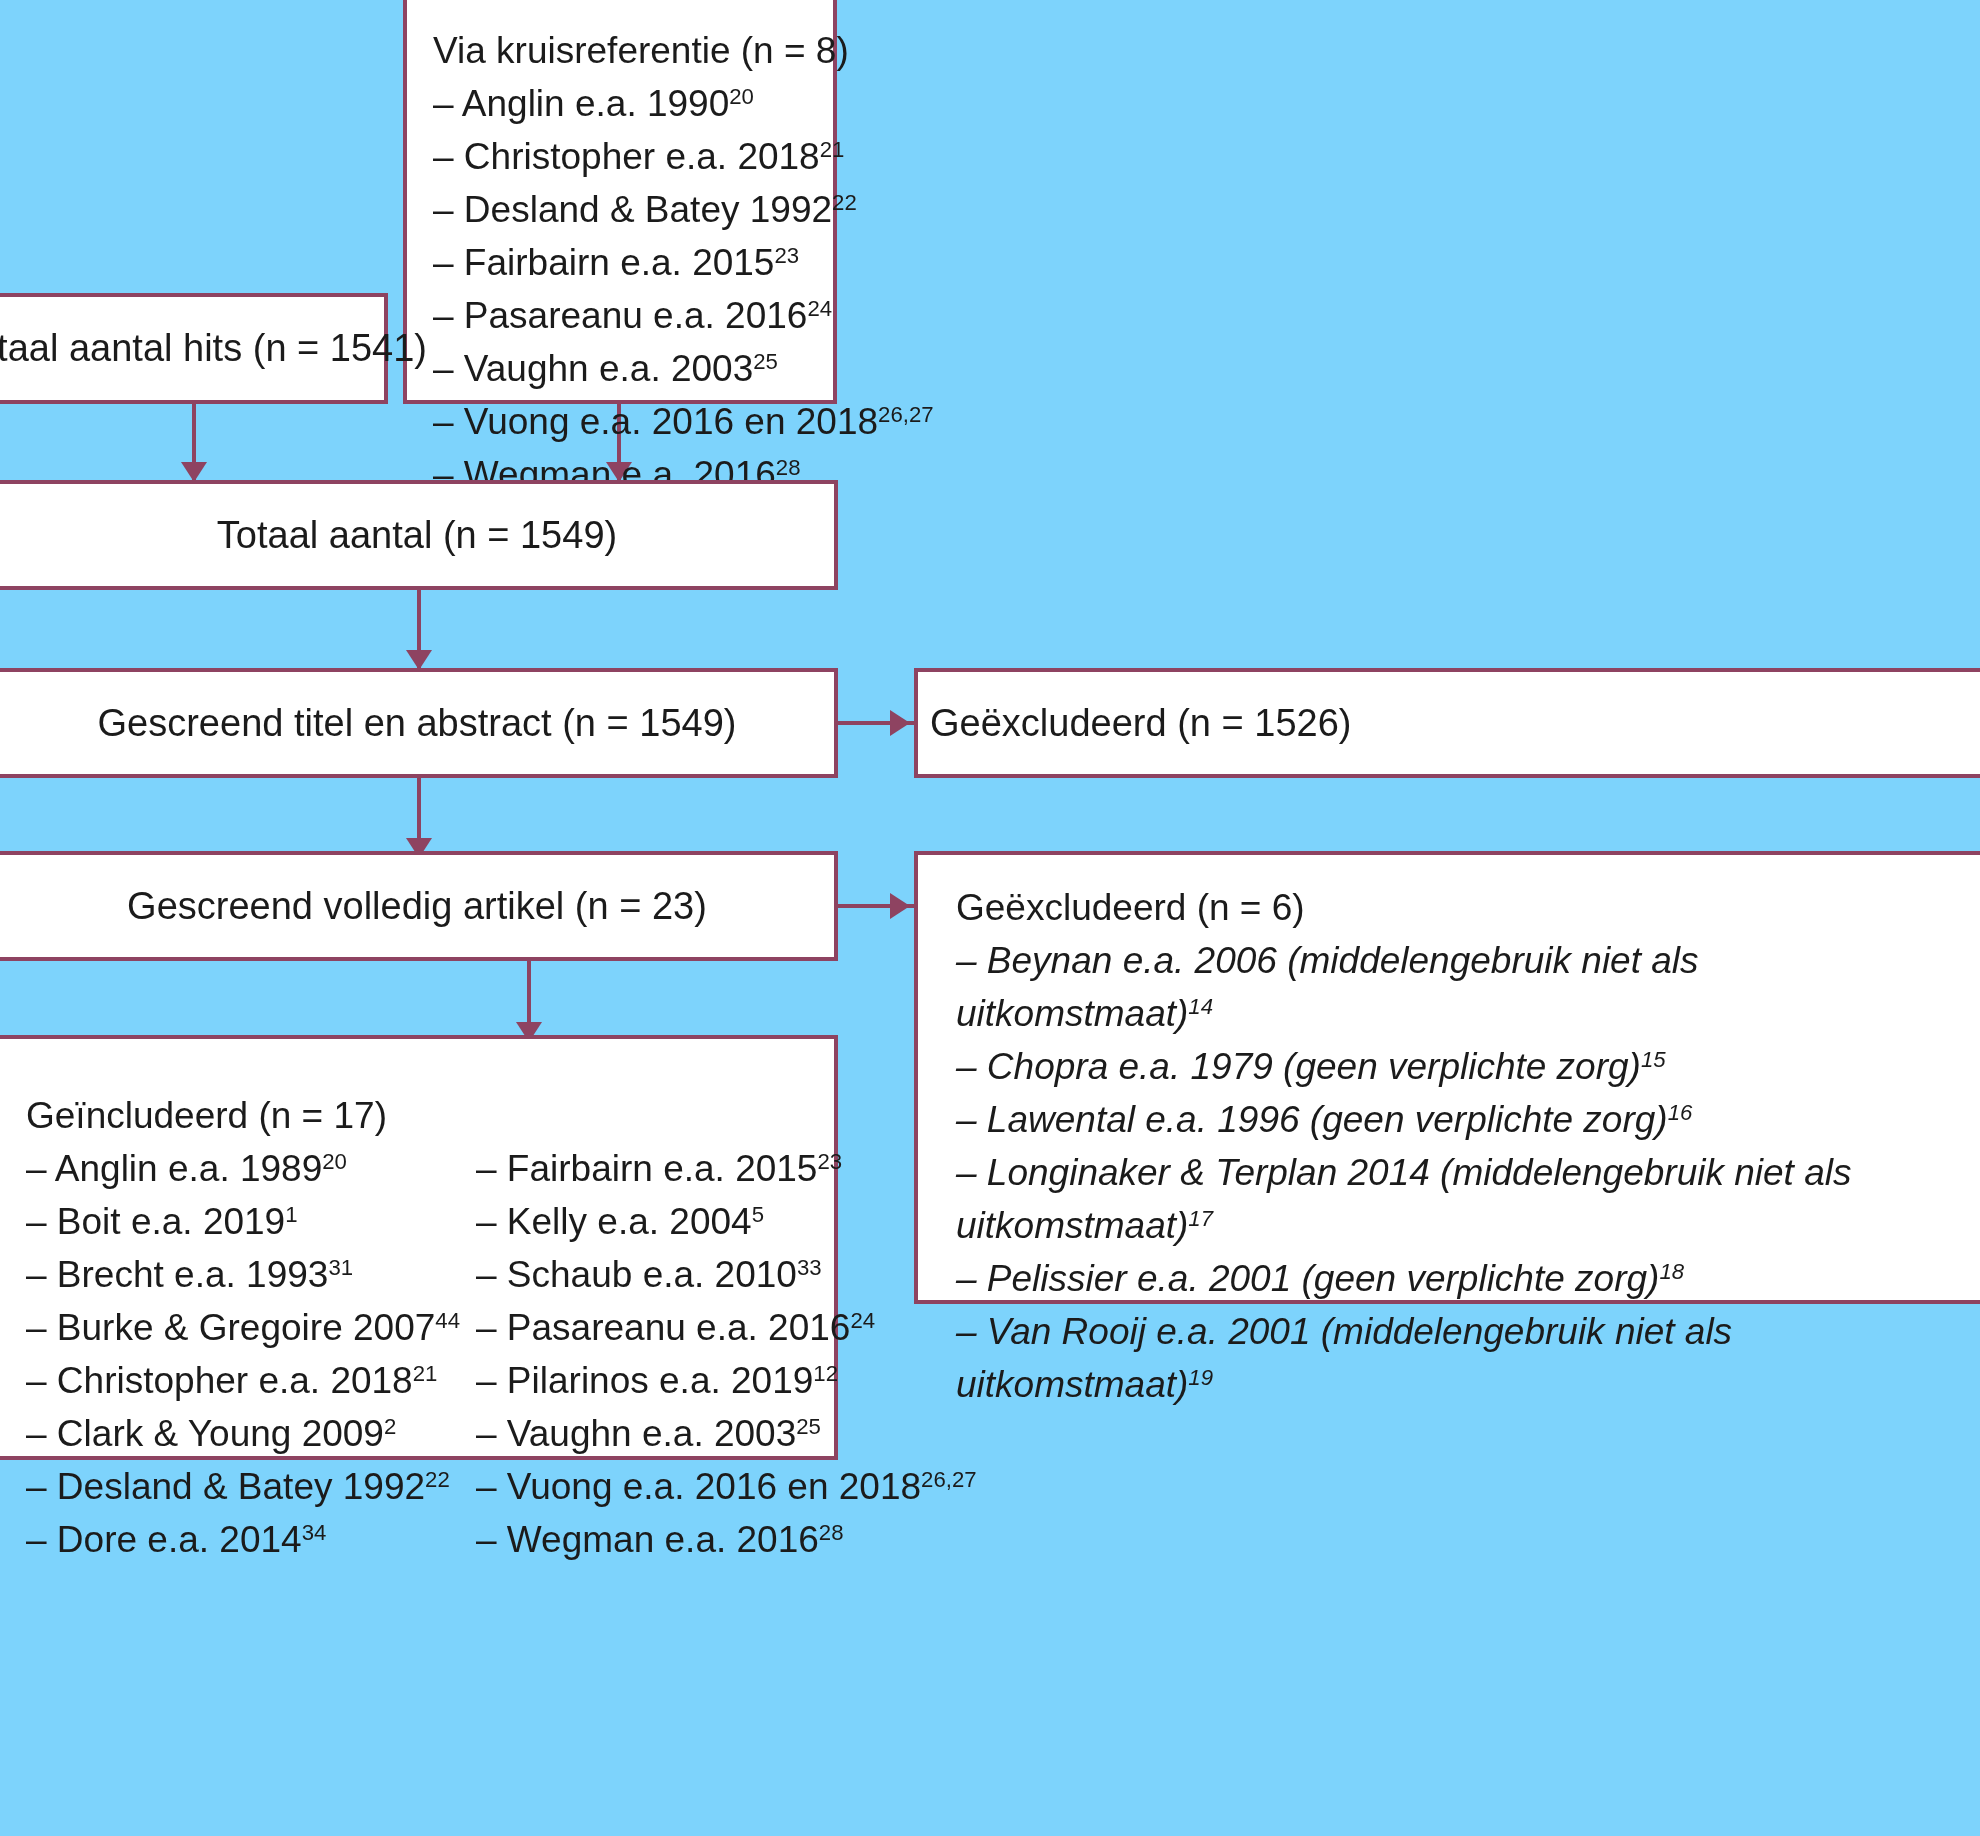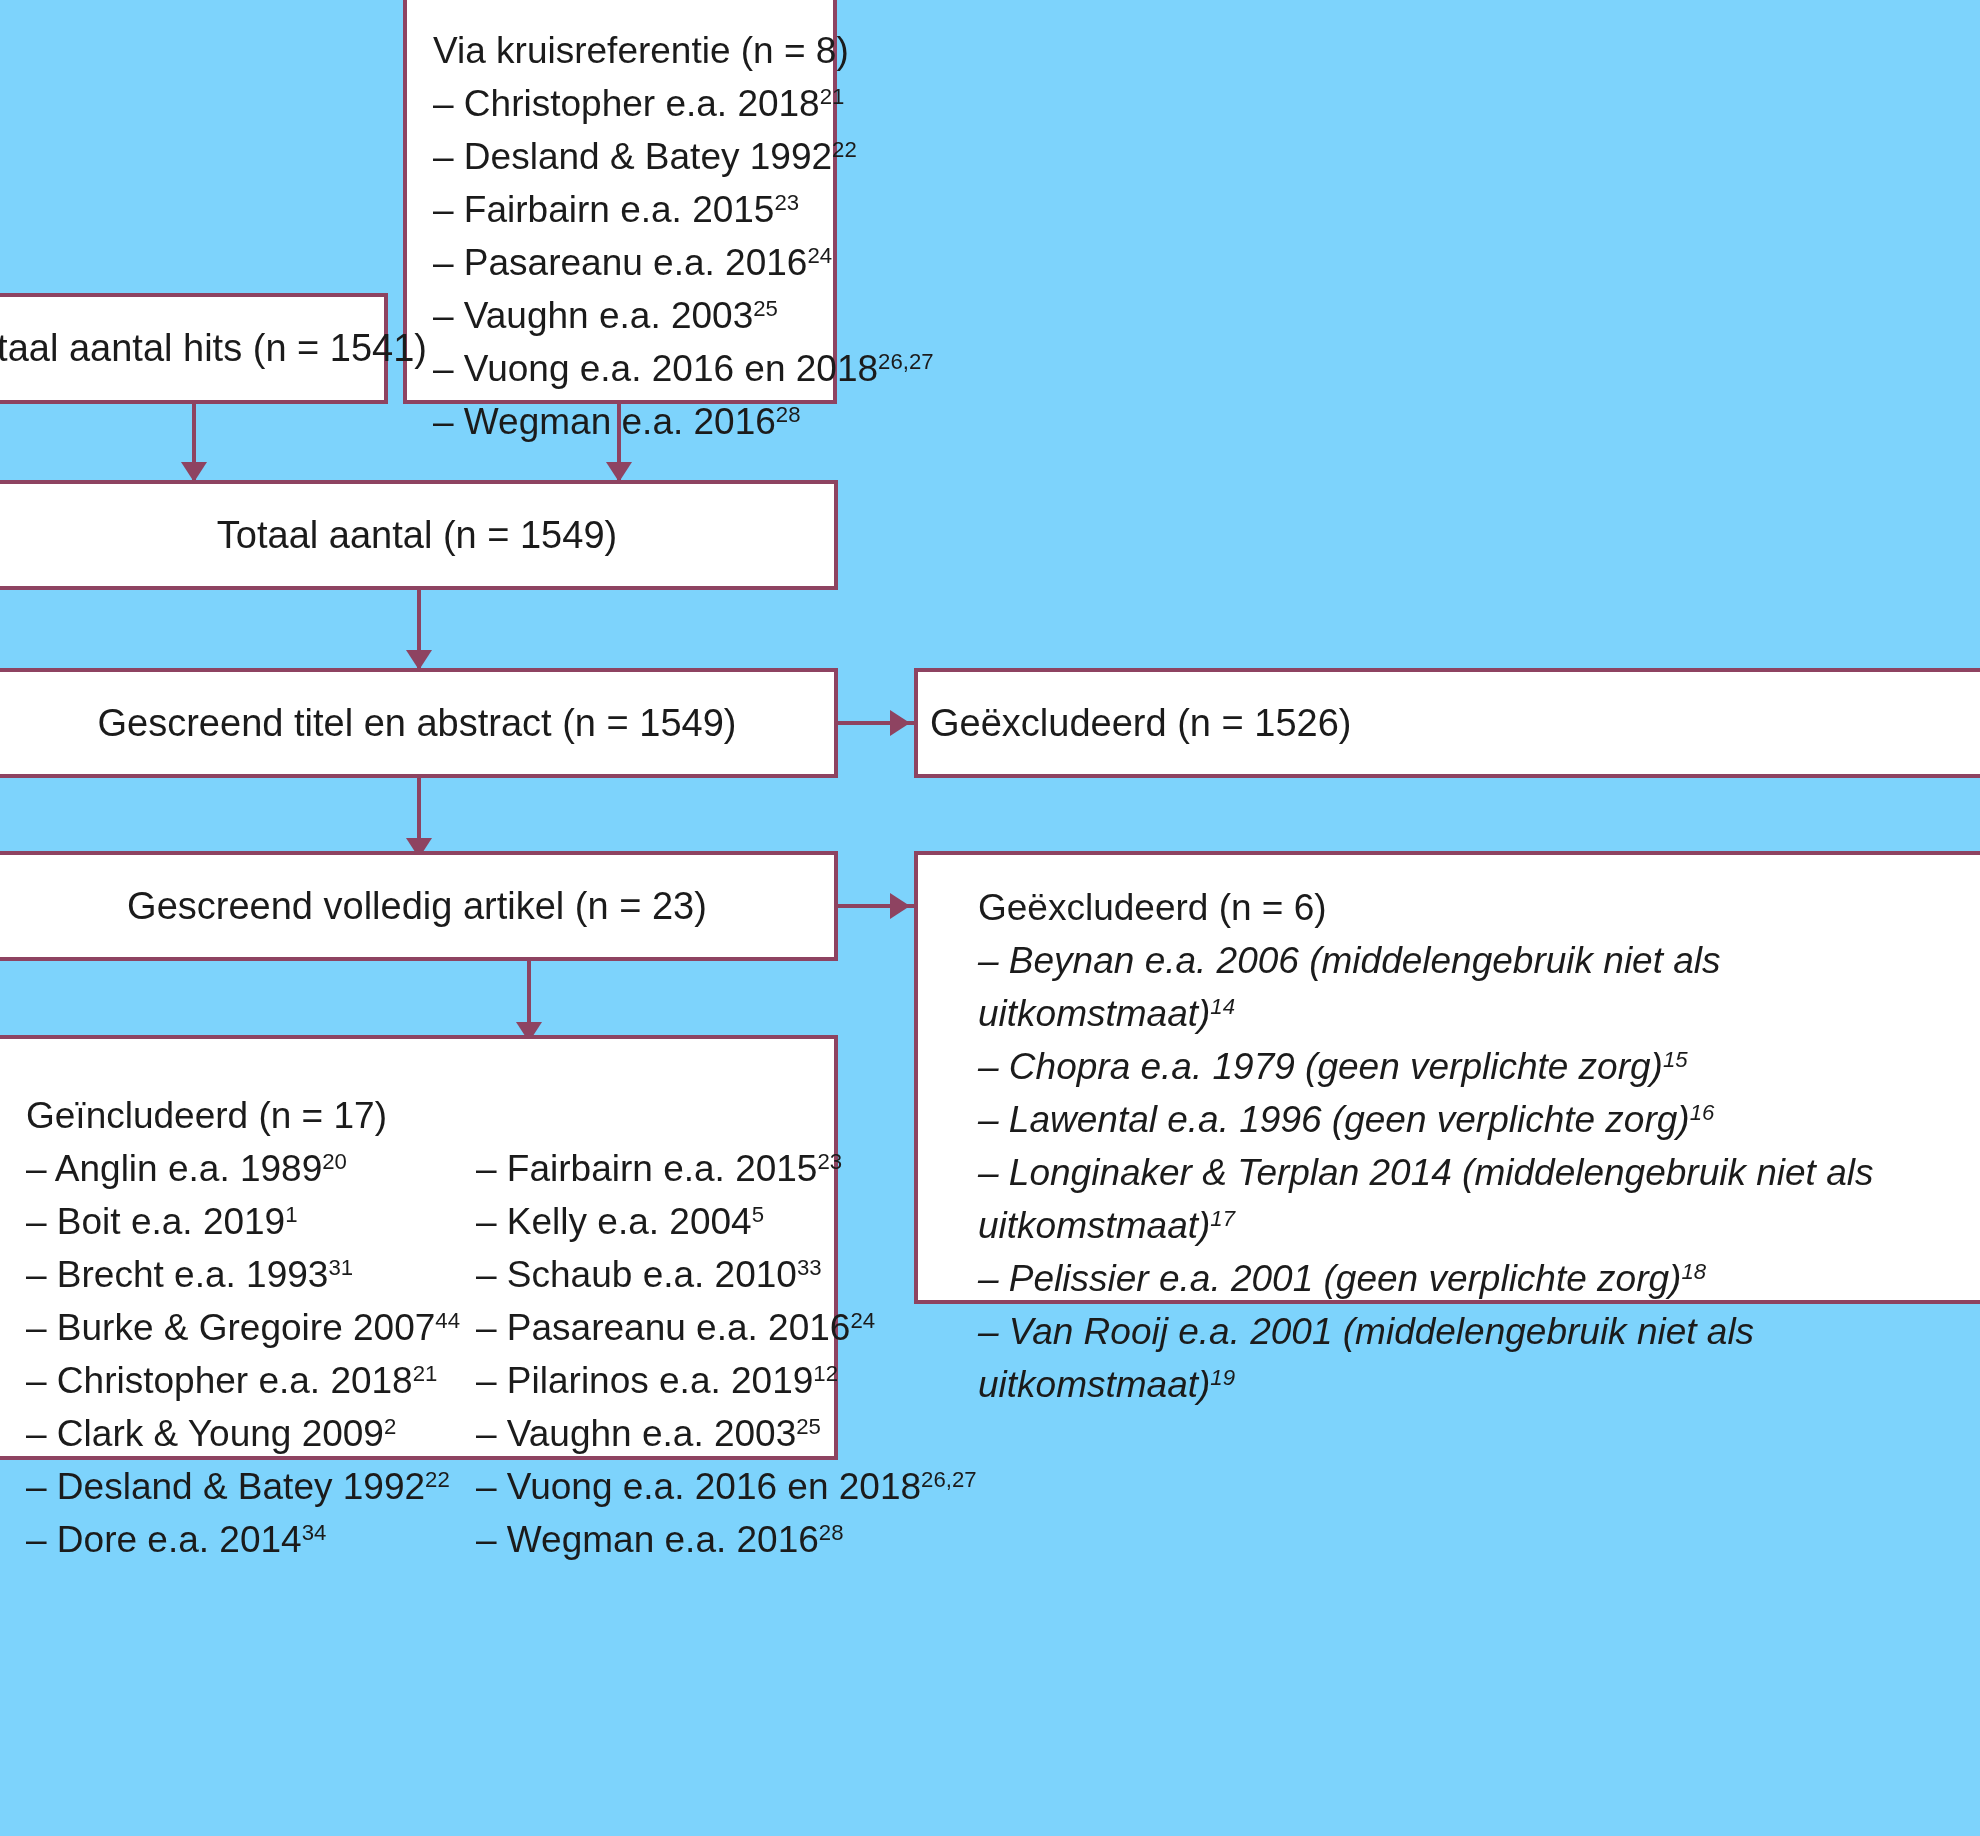--- a/index.html
+++ b/index.html
@@ -118,20 +118,21 @@
 
   <div class="conn hline" style="left:838px; top:904px; width:76px;"></div>
   <div class="arrow-right" style="left:890px; top:893px;"></div>
 
   <div class="conn vline" style="left:527px; top:961px; height:86px;"></div>
   <div class="arrow-down" style="left:516px; top:1022px;"></div>
 
   <div class="box" style="left:403px; top:-4px; width:434px; height:408px;">
     <div class="box-body" style="padding-top:24px;">
       <div class="hdr">Via kruisreferentie (n = 8)</div>
+      <div class="ln"><span>– Anglin e.a. 1990</span><sup>20</sup></div>
       <div class="ln"><span>– Christopher e.a. 2018</span><sup>21</sup></div>
       <div class="ln"><span>– Desland &amp; Batey 1992</span><sup>22</sup></div>
       <div class="ln"><span>– Fairbairn e.a. 2015</span><sup>23</sup></div>
       <div class="ln"><span>– Pasareanu e.a. 2016</span><sup>24</sup></div>
       <div class="ln"><span>– Vaughn e.a. 2003</span><sup>25</sup></div>
       <div class="ln"><span>– Vuong e.a. 2016 en 2018</span><sup>26,27</sup></div>
       <div class="ln"><span>– Wegman e.a. 2016</span><sup>28</sup></div>
     </div>
   </div>
 
@@ -149,21 +150,21 @@
 
   <div class="box" style="left:914px; top:668px; width:1070px; height:110px; display:flex; align-items:center;">
     <div class="title-label" style="padding-left:12px;">Geëxcludeerd (n = 1526)</div>
   </div>
 
   <div class="box box-centered" style="left:-4px; top:851px; width:842px; height:110px;">
     <div class="title-label">Gescreend volledig artikel (n = 23)</div>
   </div>
 
   <div class="box" style="left:914px; top:851px; width:1070px; height:453px;">
-    <div class="box-body" style="padding-top:26px; padding-left:16px; padding-right:34px;margin-left:44px;">
+    <div class="box-body" style="padding-top:26px; padding-left:38px; padding-right:34px;">
       <div class="hdr">Geëxcludeerd (n = 6)</div>
       <div class="ln-wrap"><span>– Beynan e.a. 2006 (middelengebruik niet als uitkomstmaat)</span><sup>14</sup></div>
       <div class="ln-wrap"><span>– Chopra e.a. 1979 (geen verplichte zorg)</span><sup>15</sup></div>
       <div class="ln-wrap"><span>– Lawental e.a. 1996 (geen verplichte zorg)</span><sup>16</sup></div>
       <div class="ln-wrap"><span>– Longinaker &amp; Terplan 2014 (middelengebruik niet als uitkomstmaat)</span><sup>17</sup></div>
       <div class="ln-wrap"><span>– Pelissier e.a. 2001 (geen verplichte zorg)</span><sup>18</sup></div>
       <div class="ln-wrap"><span>– Van Rooij e.a. 2001 (middelengebruik niet als uitkomstmaat)</span><sup>19</sup></div>
     </div>
   </div>
 

